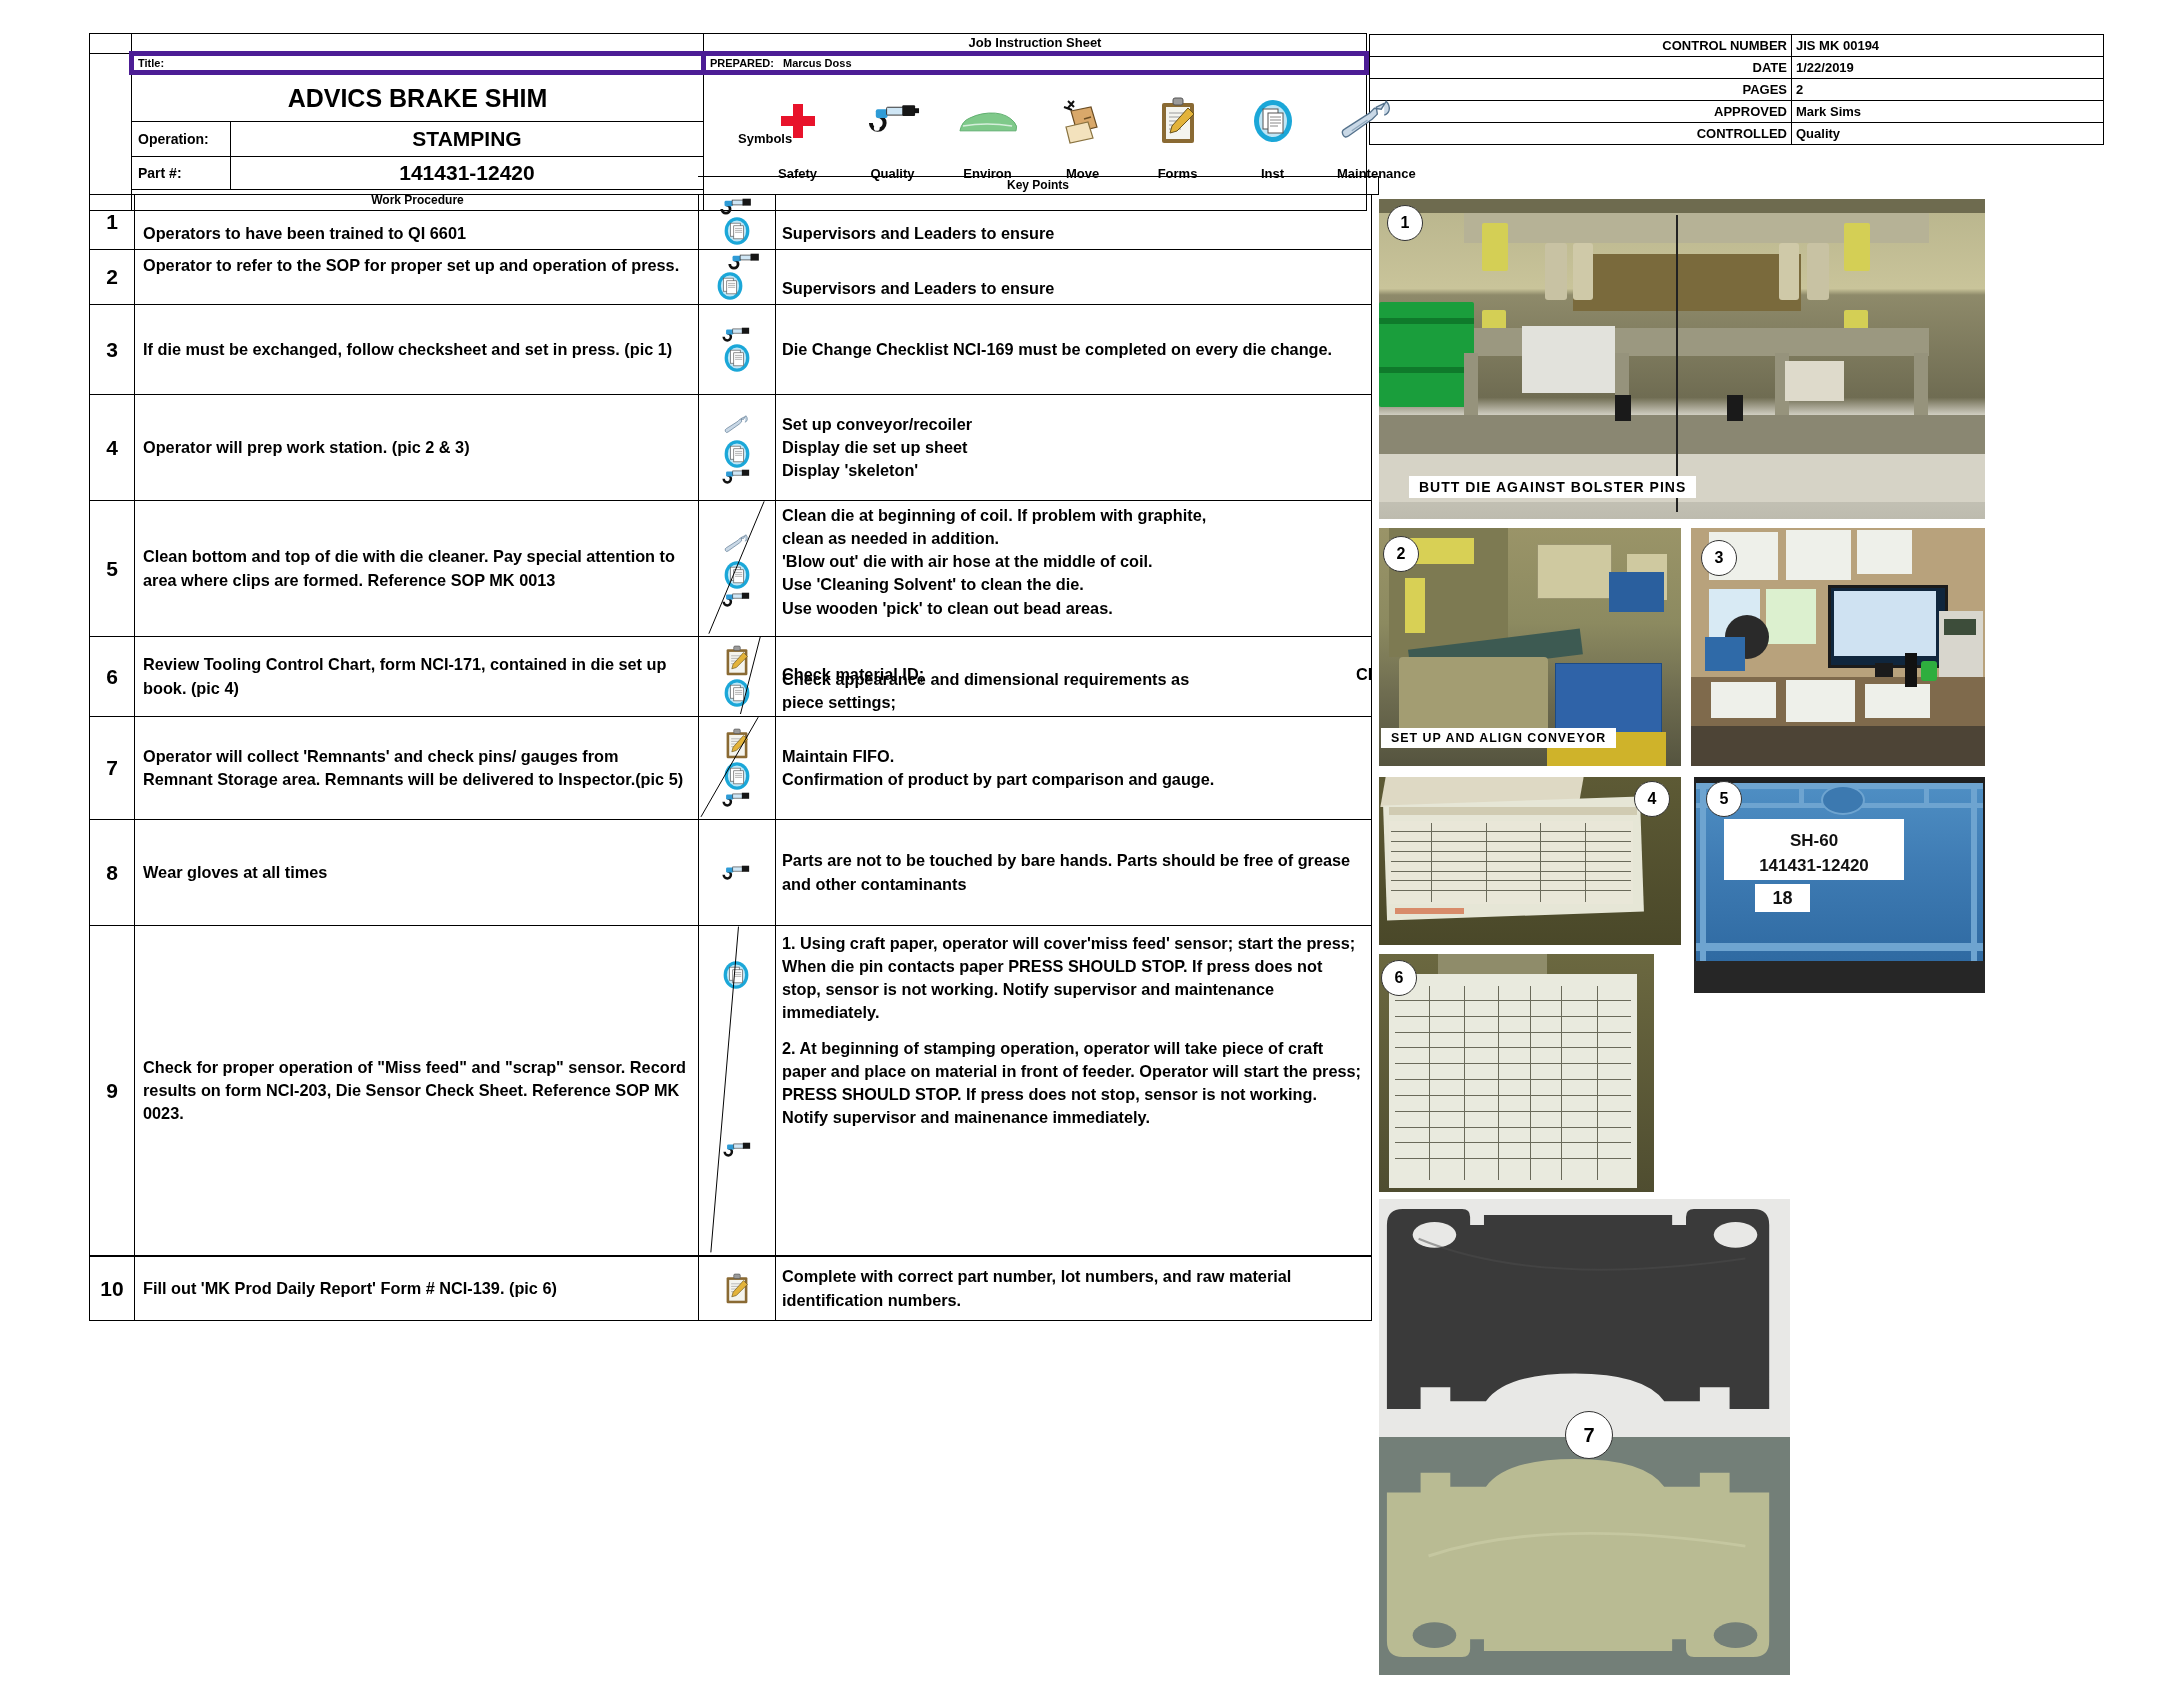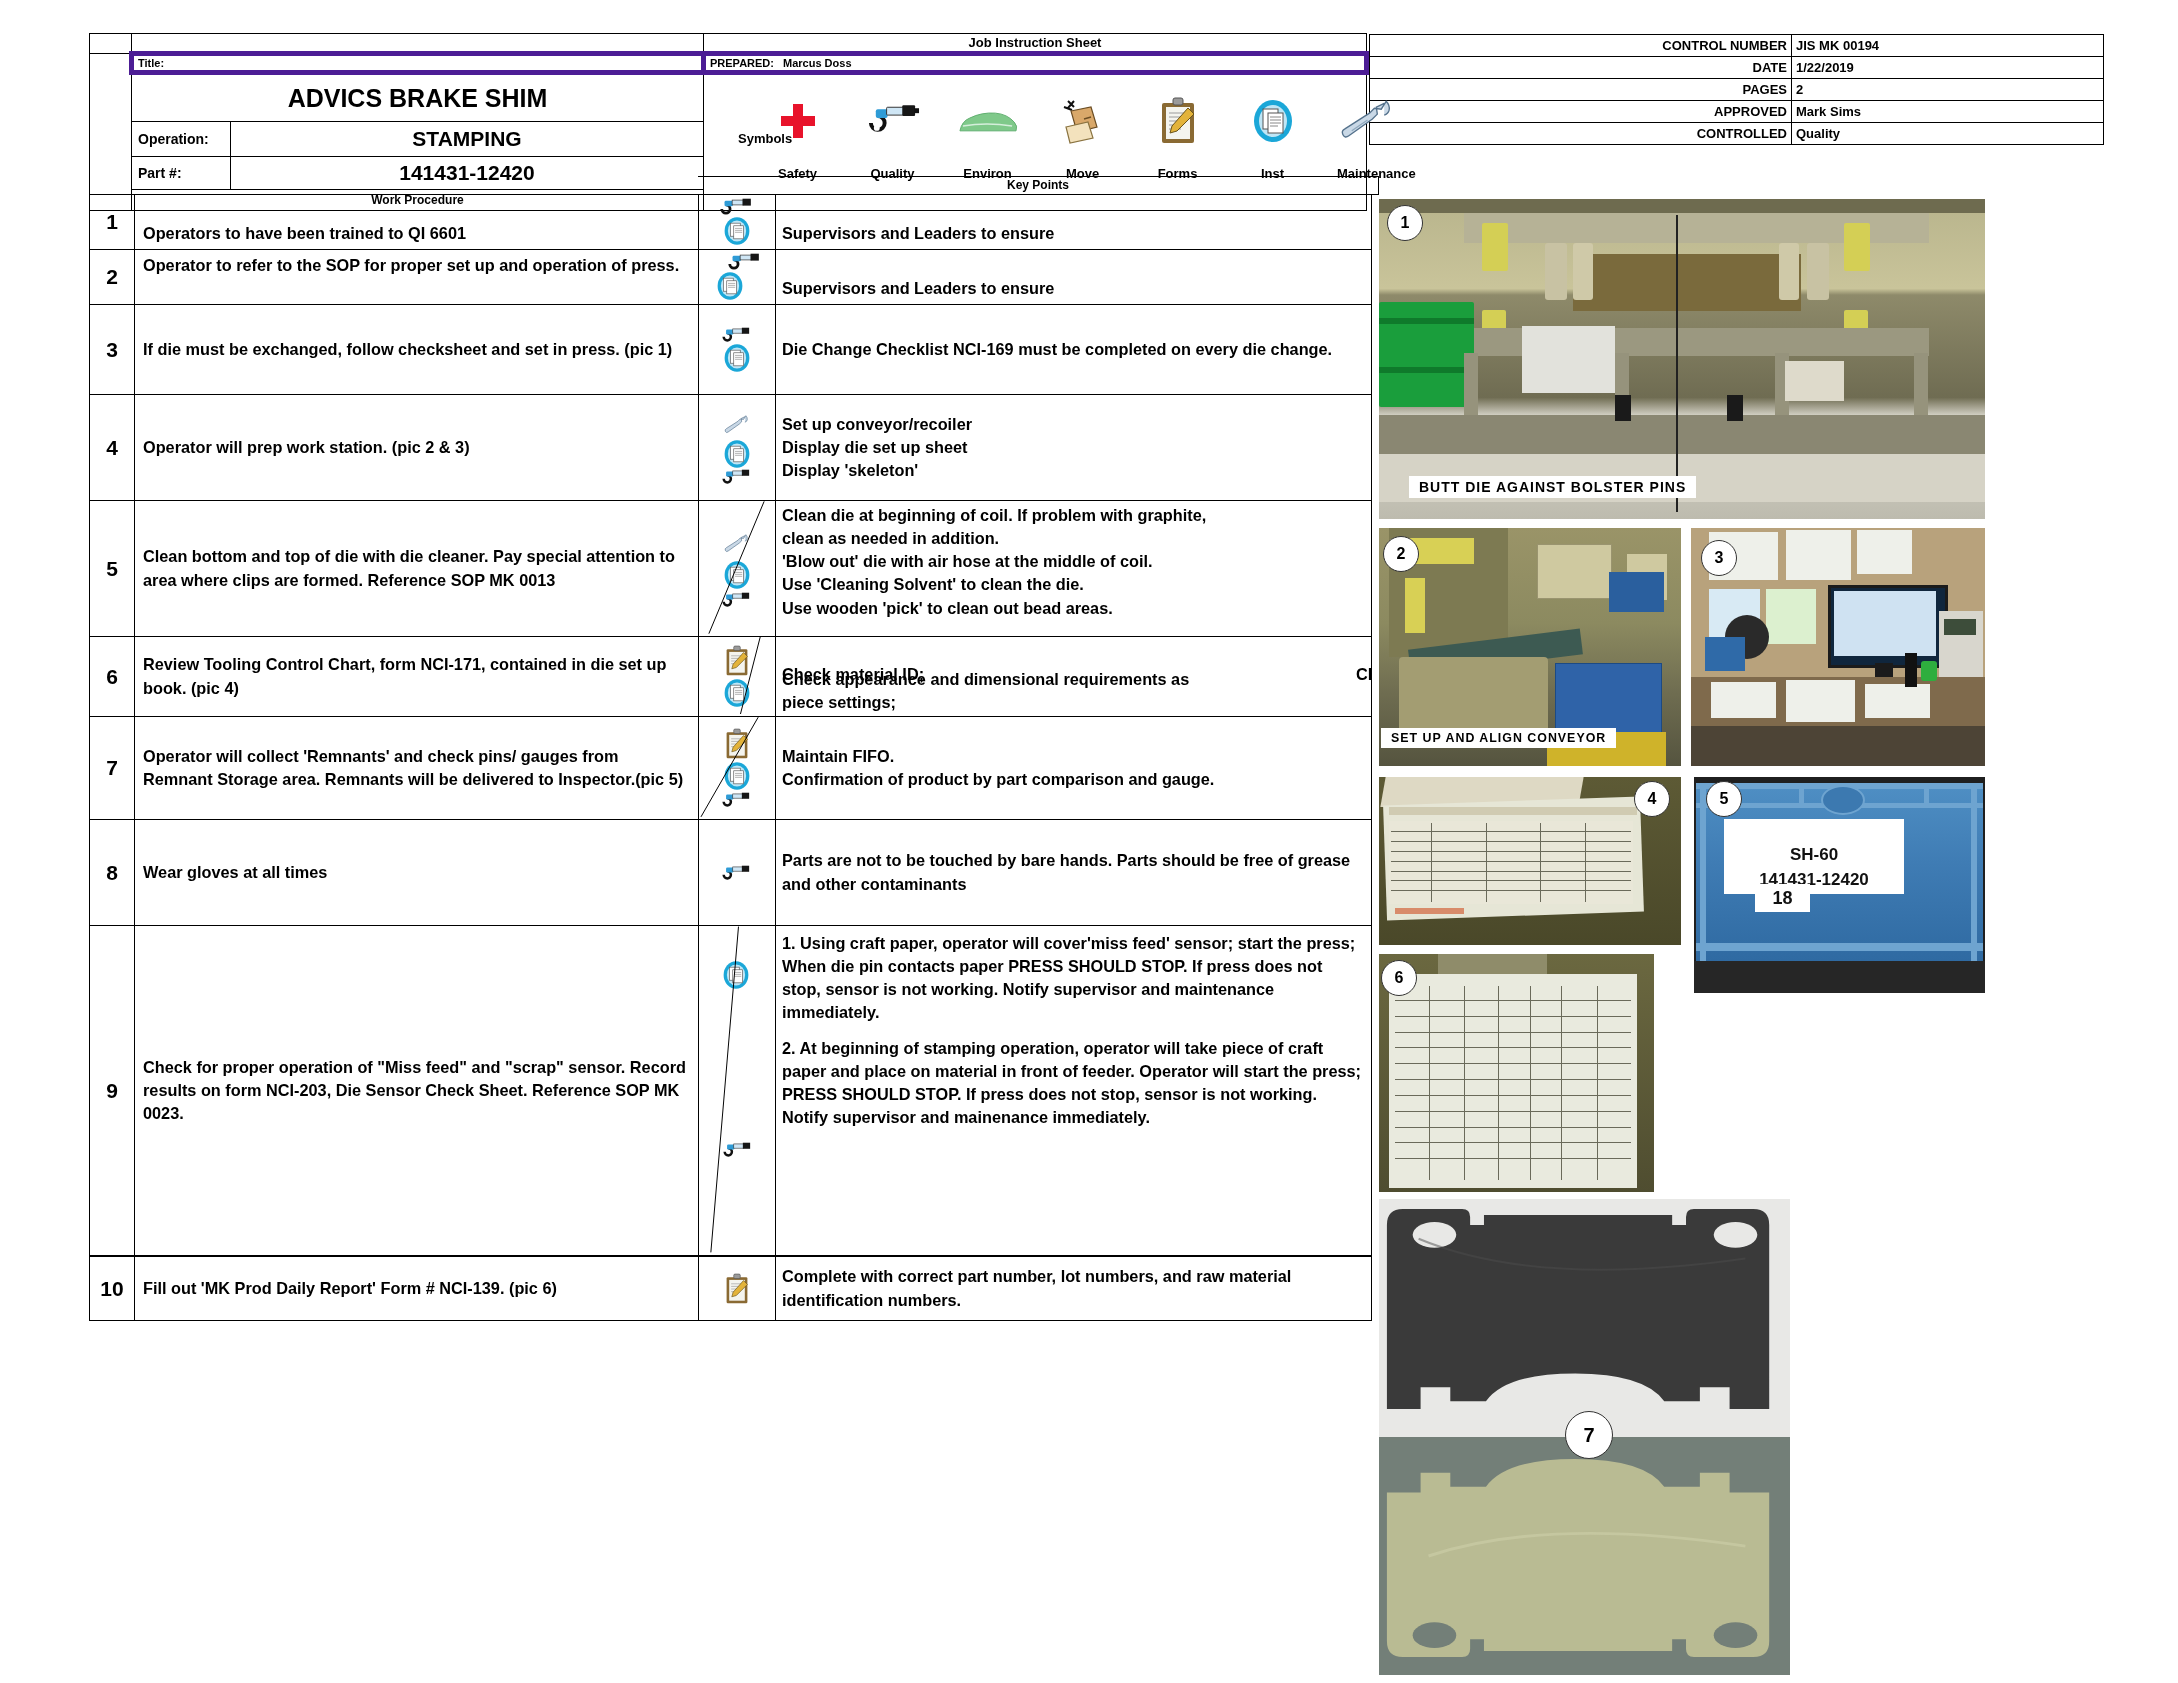--- a/index.html
+++ b/index.html
@@ -839,21 +839,21 @@
       <div class="bin" style="left:2px;top:6px;width:287px;height:178px;"></div>
       <div class="rib" style="left:2px;top:6px;width:287px;height:6px;"></div>
       <div class="rib" style="left:2px;top:26px;width:287px;height:5px;"></div>
       <div class="rib" style="left:6px;top:6px;width:6px;height:178px;"></div>
       <div class="rib" style="left:277px;top:6px;width:6px;height:178px;"></div>
       <div class="rib" style="left:105px;top:6px;width:5px;height:24px;"></div>
       <div class="rib" style="left:230px;top:6px;width:5px;height:24px;"></div>
       <div style="position:absolute;left:127px;top:8px;width:40px;height:26px;border-radius:50%;background:#3c79b0;border:2px solid #6ea4d0;"></div>
       <div class="rib" style="left:2px;top:166px;width:287px;height:8px;"></div>
       <div class="grate" style="left:0;top:184px;width:291px;height:32px;"></div>
-      <div class="binlabel" style="left:30px;top:42px;width:180px;height:51px;font-size:17px;line-height:1.45;padding-top:24px;">
+      <div class="binlabel" style="left:30px;top:42px;width:180px;height:51px;font-size:17px;line-height:1.45;padding-top:10px;">
         <div>SH-60</div>
         <div>141431-12420</div>
       </div>
       <div class="binlabel" style="left:61px;top:107px;width:55px;height:28px;font-size:18px;line-height:28px;">18</div>
       <div class="badge" style="left:12px;top:4px;">5</div>
     </div>
 
     <div class="photo p6" style="left:0;top:921px;width:275px;height:238px;">
       <div style="position:absolute;left:59px;top:0;width:109px;height:32px;background:#8f8c6a;"></div>
       <div class="form-sheet" style="left:10px;top:20px;width:248px;height:214px;background:#e9eade;"></div>

